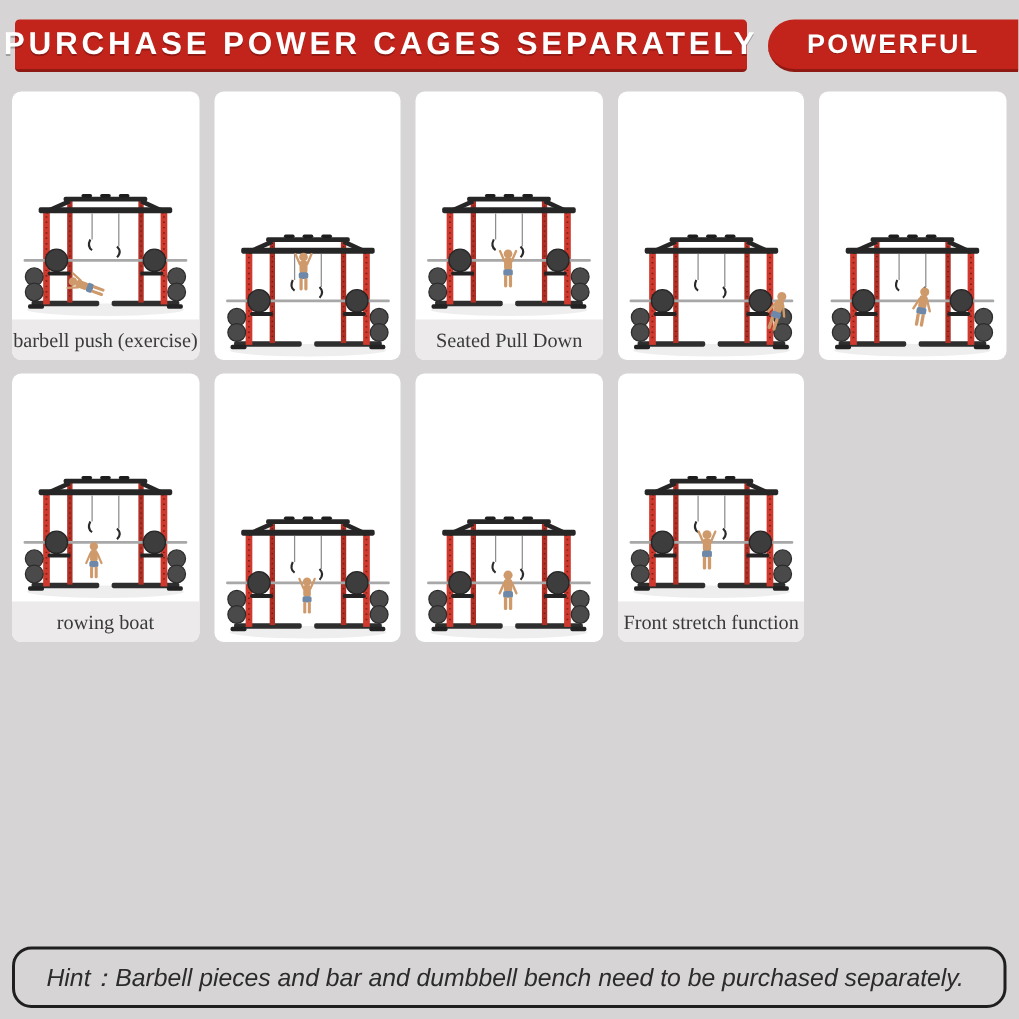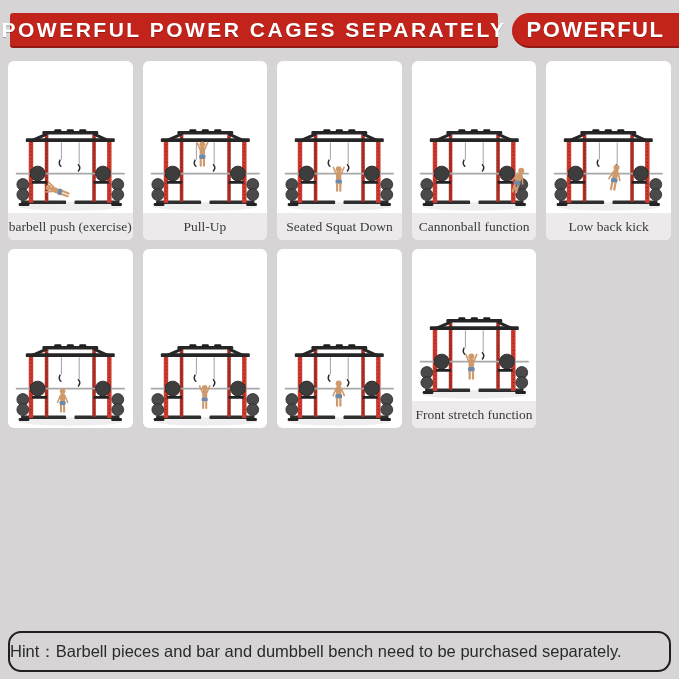--- a/index.html
+++ b/index.html
@@ -22,21 +22,21 @@
     white-space:nowrap;
     text-shadow:0 1px 0 rgba(0,0,0,.25);
     border-bottom:2px solid #8f1a14;
     box-sizing:border-box;
   }
   .badge{
     margin-left:14px;flex:1;height:35px;
     background:var(--red,#c2231b);
     border-radius:18px 0 0 18px;
     display:flex;align-items:center;justify-content:center;
-    color:#ffffff;font-weight:bold;font-size:22px;letter-spacing:1.5px;
+    color:#ffffff;font-weight:bold;font-size:18px;letter-spacing:1.5px;
     text-shadow:0 1px 0 rgba(0,0,0,.25);
     border-bottom:2px solid #8f1a14;
     box-sizing:border-box;
   }
 
   
   .grid{
     position:absolute;top:61px;left:8px;width:663px;
     display:grid;
     grid-template-columns:repeat(5,1fr);
@@ -60,32 +60,33 @@
     white-space:nowrap;
   }
 
   
   .hint{
     position:absolute;left:8px;right:8px;top:631px;height:41px;
     border:2px solid #1f1f1f;
     border-radius:13px;
     box-sizing:border-box;
     display:flex;align-items:center;
-    padding:0 0;
+    padding:0 21px;
     font-size:16.5px;color:#2b2b2b;
     white-space:nowrap;
+    font-style:italic;
   }
 </style>
 </head>
 <body style="--red: #c2231b; background: rgb(214, 212, 212);">
 
 <div class="page">
 
   <div class="header">
-    <div class="banner">POWERFUL POWER CAGES SEPARATELY</div>
+    <div class="banner">PURCHASE POWER CAGES SEPARATELY</div>
     <div class="badge">POWERFUL</div>
   </div>
 
   <div class="grid">
     <div class="card">
       <div class="fig">
           <svg viewBox="0 0 210 152" preserveAspectRatio="xMidYMax meet" role="img">
             <ellipse cx="105" cy="141" rx="88" ry="7" fill="#efeeee"></ellipse>
             <rect x="22" y="131" width="76" height="6" rx="2" fill="#2e2e2e"></rect>
             <rect x="112" y="131" width="76" height="6" rx="2" fill="#2e2e2e"></rect>
@@ -172,21 +173,20 @@
               <circle cx="0" cy="-46" r="6" fill="#cf9a6b"></circle>
               <rect x="-5.5" y="-41" width="11" height="17" rx="3.5" fill="#cf9a6b"></rect>
               <line x1="-5" y1="-36" x2="-11" y2="-50" stroke="#cf9a6b" stroke-width="3.2" stroke-linecap="round"></line>
               <line x1="5" y1="-36" x2="11" y2="-50" stroke="#cf9a6b" stroke-width="3.2" stroke-linecap="round"></line>
               <rect x="-6.5" y="-25" width="13" height="9" rx="2.5" fill="#6d88a8"></rect>
               <rect x="-5.5" y="-17" width="4.4" height="17" rx="2" fill="#cf9a6b"></rect>
               <rect x="1.1" y="-17" width="4.4" height="17" rx="2" fill="#cf9a6b"></rect>
             </g>
           </svg>
         </div>
-      <div class="caption">Pull-Up</div>
     </div>
     <div class="card">
       <div class="fig">
           <svg viewBox="0 0 210 152" preserveAspectRatio="xMidYMax meet" role="img">
             <ellipse cx="105" cy="141" rx="88" ry="7" fill="#efeeee"></ellipse>
             <rect x="22" y="131" width="76" height="6" rx="2" fill="#2e2e2e"></rect>
             <rect x="112" y="131" width="76" height="6" rx="2" fill="#2e2e2e"></rect>
             <rect x="18" y="135" width="18" height="5" rx="2" fill="#232323"></rect>
             <rect x="174" y="135" width="18" height="5" rx="2" fill="#232323"></rect>
             <rect x="62" y="17" width="6" height="116" fill="#b03026"></rect>
@@ -221,21 +221,21 @@
               <circle cx="0" cy="-46" r="6" fill="#cf9a6b"></circle>
               <rect x="-5.5" y="-41" width="11" height="17" rx="3.5" fill="#cf9a6b"></rect>
               <line x1="-5" y1="-36" x2="-11" y2="-50" stroke="#cf9a6b" stroke-width="3.2" stroke-linecap="round"></line>
               <line x1="5" y1="-36" x2="11" y2="-50" stroke="#cf9a6b" stroke-width="3.2" stroke-linecap="round"></line>
               <rect x="-6.5" y="-25" width="13" height="9" rx="2.5" fill="#6d88a8"></rect>
               <rect x="-5.5" y="-17" width="4.4" height="17" rx="2" fill="#cf9a6b"></rect>
               <rect x="1.1" y="-17" width="4.4" height="17" rx="2" fill="#cf9a6b"></rect>
             </g>
           </svg>
         </div>
-      <div class="caption">Seated Squat Down</div>
+      <div class="caption">Seated Pull Down</div>
     </div>
     <div class="card">
       <div class="fig">
           <svg viewBox="0 0 210 152" preserveAspectRatio="xMidYMax meet" role="img">
             <ellipse cx="105" cy="141" rx="88" ry="7" fill="#efeeee"></ellipse>
             <rect x="22" y="131" width="76" height="6" rx="2" fill="#2e2e2e"></rect>
             <rect x="112" y="131" width="76" height="6" rx="2" fill="#2e2e2e"></rect>
             <rect x="18" y="135" width="18" height="5" rx="2" fill="#232323"></rect>
             <rect x="174" y="135" width="18" height="5" rx="2" fill="#232323"></rect>
             <rect x="62" y="17" width="6" height="116" fill="#b03026"></rect>
@@ -270,21 +270,20 @@
               <circle cx="0" cy="-46" r="6" fill="#cf9a6b"></circle>
               <rect x="-5.5" y="-41" width="11" height="17" rx="3.5" fill="#cf9a6b"></rect>
               <line x1="-5" y1="-36" x2="-11" y2="-22" stroke="#cf9a6b" stroke-width="3.2" stroke-linecap="round"></line>
               <line x1="5" y1="-36" x2="11" y2="-22" stroke="#cf9a6b" stroke-width="3.2" stroke-linecap="round"></line>
               <rect x="-6.5" y="-25" width="13" height="9" rx="2.5" fill="#6d88a8"></rect>
               <rect x="-5.5" y="-17" width="4.4" height="17" rx="2" fill="#cf9a6b"></rect>
               <rect x="1.1" y="-17" width="4.4" height="17" rx="2" fill="#cf9a6b"></rect>
             </g>
           </svg>
         </div>
-      <div class="caption">Cannonball function</div>
     </div>
     <div class="card">
       <div class="fig">
           <svg viewBox="0 0 210 152" preserveAspectRatio="xMidYMax meet" role="img">
             <ellipse cx="105" cy="141" rx="88" ry="7" fill="#efeeee"></ellipse>
             <rect x="22" y="131" width="76" height="6" rx="2" fill="#2e2e2e"></rect>
             <rect x="112" y="131" width="76" height="6" rx="2" fill="#2e2e2e"></rect>
             <rect x="18" y="135" width="18" height="5" rx="2" fill="#232323"></rect>
             <rect x="174" y="135" width="18" height="5" rx="2" fill="#232323"></rect>
             <rect x="62" y="17" width="6" height="116" fill="#b03026"></rect>
@@ -319,21 +318,20 @@
               <circle cx="0" cy="-46" r="6" fill="#cf9a6b"></circle>
               <rect x="-5.5" y="-41" width="11" height="17" rx="3.5" fill="#cf9a6b"></rect>
               <line x1="-5" y1="-36" x2="-11" y2="-22" stroke="#cf9a6b" stroke-width="3.2" stroke-linecap="round"></line>
               <line x1="5" y1="-36" x2="11" y2="-22" stroke="#cf9a6b" stroke-width="3.2" stroke-linecap="round"></line>
               <rect x="-6.5" y="-25" width="13" height="9" rx="2.5" fill="#6d88a8"></rect>
               <rect x="-5.5" y="-17" width="4.4" height="17" rx="2" fill="#cf9a6b"></rect>
               <rect x="1.1" y="-17" width="4.4" height="17" rx="2" fill="#cf9a6b"></rect>
             </g>
           </svg>
         </div>
-      <div class="caption">Low back kick</div>
     </div>
     <div class="card">
       <div class="fig">
           <svg viewBox="0 0 210 152" preserveAspectRatio="xMidYMax meet" role="img">
             <ellipse cx="105" cy="141" rx="88" ry="7" fill="#efeeee"></ellipse>
             <rect x="22" y="131" width="76" height="6" rx="2" fill="#2e2e2e"></rect>
             <rect x="112" y="131" width="76" height="6" rx="2" fill="#2e2e2e"></rect>
             <rect x="18" y="135" width="18" height="5" rx="2" fill="#232323"></rect>
             <rect x="174" y="135" width="18" height="5" rx="2" fill="#232323"></rect>
             <rect x="62" y="17" width="6" height="116" fill="#b03026"></rect>
@@ -368,20 +366,21 @@
               <circle cx="0" cy="-46" r="6" fill="#cf9a6b"></circle>
               <rect x="-5.5" y="-41" width="11" height="17" rx="3.5" fill="#cf9a6b"></rect>
               <line x1="-5" y1="-36" x2="-11" y2="-22" stroke="#cf9a6b" stroke-width="3.2" stroke-linecap="round"></line>
               <line x1="5" y1="-36" x2="11" y2="-22" stroke="#cf9a6b" stroke-width="3.2" stroke-linecap="round"></line>
               <rect x="-6.5" y="-25" width="13" height="9" rx="2.5" fill="#6d88a8"></rect>
               <rect x="-5.5" y="-17" width="4.4" height="17" rx="2" fill="#cf9a6b"></rect>
               <rect x="1.1" y="-17" width="4.4" height="17" rx="2" fill="#cf9a6b"></rect>
             </g>
           </svg>
         </div>
+      <div class="caption">rowing boat</div>
     </div>
     <div class="card">
       <div class="fig">
           <svg viewBox="0 0 210 152" preserveAspectRatio="xMidYMax meet" role="img">
             <ellipse cx="105" cy="141" rx="88" ry="7" fill="#efeeee"></ellipse>
             <rect x="22" y="131" width="76" height="6" rx="2" fill="#2e2e2e"></rect>
             <rect x="112" y="131" width="76" height="6" rx="2" fill="#2e2e2e"></rect>
             <rect x="18" y="135" width="18" height="5" rx="2" fill="#232323"></rect>
             <rect x="174" y="135" width="18" height="5" rx="2" fill="#232323"></rect>
             <rect x="62" y="17" width="6" height="116" fill="#b03026"></rect>

